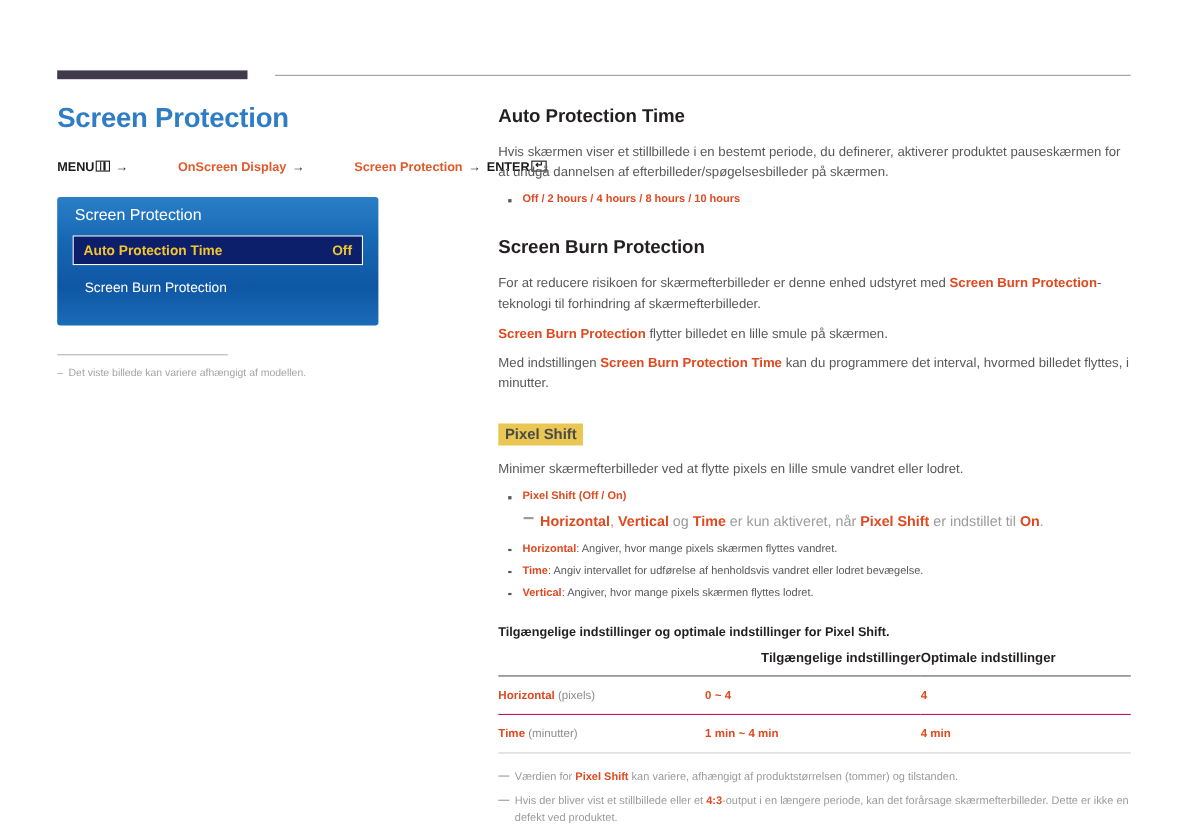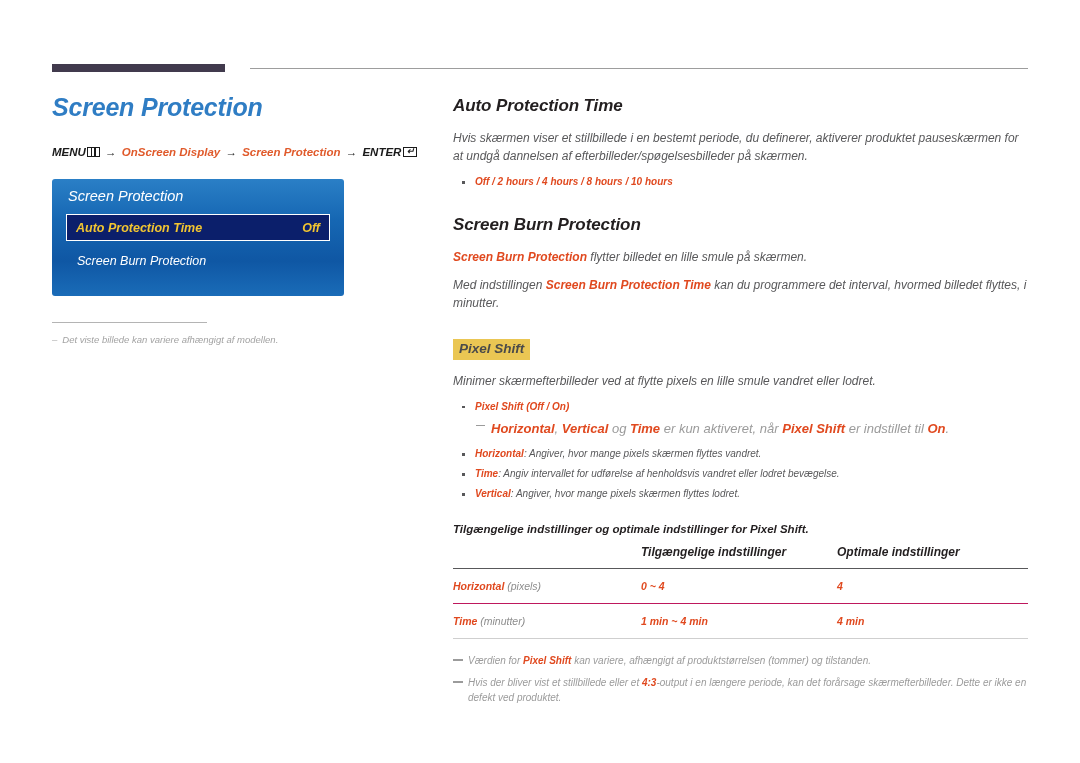--- a/index.html
+++ b/index.html
@@ -11,21 +11,20 @@
     height: 763px;
     background: #ffffff;
     font-family: "Liberation Sans", sans-serif;
     color: #4a4a4a;
     overflow: hidden;
   }
   .page {
     position: relative;
     width: 1080px;
     height: 659px;
-    font-style: italic;
   }
 
   
   .top-rule-wrap {
     position: absolute;
     left: 52px;
     top: 64px;
     width: 976px;
     height: 10px;
   }
@@ -64,20 +63,21 @@
   .breadcrumb {
     font-size: 11.5px;
     font-weight: bold;
     color: #1a1a1a;
     white-space: nowrap;
     margin-bottom: 20px;
     line-height: 1.2;
   }
   .breadcrumb .bc-orange {
     color: #e05a2b;
+    margin-left: 40px;
   }
   .breadcrumb .arrow {
     color: #1a1a1a;
     font-weight: normal;
     padding: 0 2px;
   }
   .icon-menu {
     display: inline-block;
     width: 13px;
     height: 10px;
@@ -274,21 +274,21 @@
   }
   table.spec th {
     font-size: 12px;
     font-weight: bold;
     color: #231f20;
     text-align: left;
     padding: 0 0 9px 0;
     border-bottom: 1.6px solid #58585a;
   }
   table.spec th.c0 { width: 188px; }
-  table.spec th.c1 { width: 196px; }
+  table.spec th.c1 { width: 196px; text-align: right; }
   table.spec td {
     padding: 11px 0 11px 0;
     border-bottom: 1px solid #be185d;
     vertical-align: top;
     color: #58585a;
   }
   table.spec tr:last-child td {
     border-bottom: 1px solid #cfcfcf;
   }
   td .lbl { color: #e0491f; font-weight: bold; }
@@ -369,20 +369,21 @@
     <p class="body">Hvis skærmen viser et stillbillede i en bestemt periode, du definerer, aktiverer produktet pauseskærmen for at undgå dannelsen af efterbilleder/spøgelsesbilleder på skærmen.</p>
 
     <ul class="blist">
       <li>
         <span class="or">Off</span><span class="or"> / </span><span class="or">2 hours</span><span class="or"> / </span><span class="or">4 hours</span><span class="or"> / </span><span class="or">8 hours</span><span class="or"> / </span><span class="or">10 hours</span>
       </li>
     </ul>
 
     <h2 class="sec second">Screen Burn Protection</h2>
 
+    <p class="body"><span>For at reducere risikoen for skærmefterbilleder er denne enhed udstyret med </span><span class="or">Screen Burn Protection</span><span>-teknologi til forhindring af skærmefterbilleder.</span></p>
 
     <p class="body"><span class="or">Screen Burn Protection</span><span> flytter billedet en lille smule på skærmen.</span></p>
 
     <p class="body"><span>Med indstillingen </span><span class="or">Screen Burn Protection Time</span><span> kan du programmere det interval, hvormed billedet flyttes, i minutter.</span></p>
 
     <div class="pill">Pixel Shift</div>
 
     <p class="body">Minimer skærmefterbilleder ved at flytte pixels en lille smule vandret eller lodret.</p>
 
     <ul class="blist">

